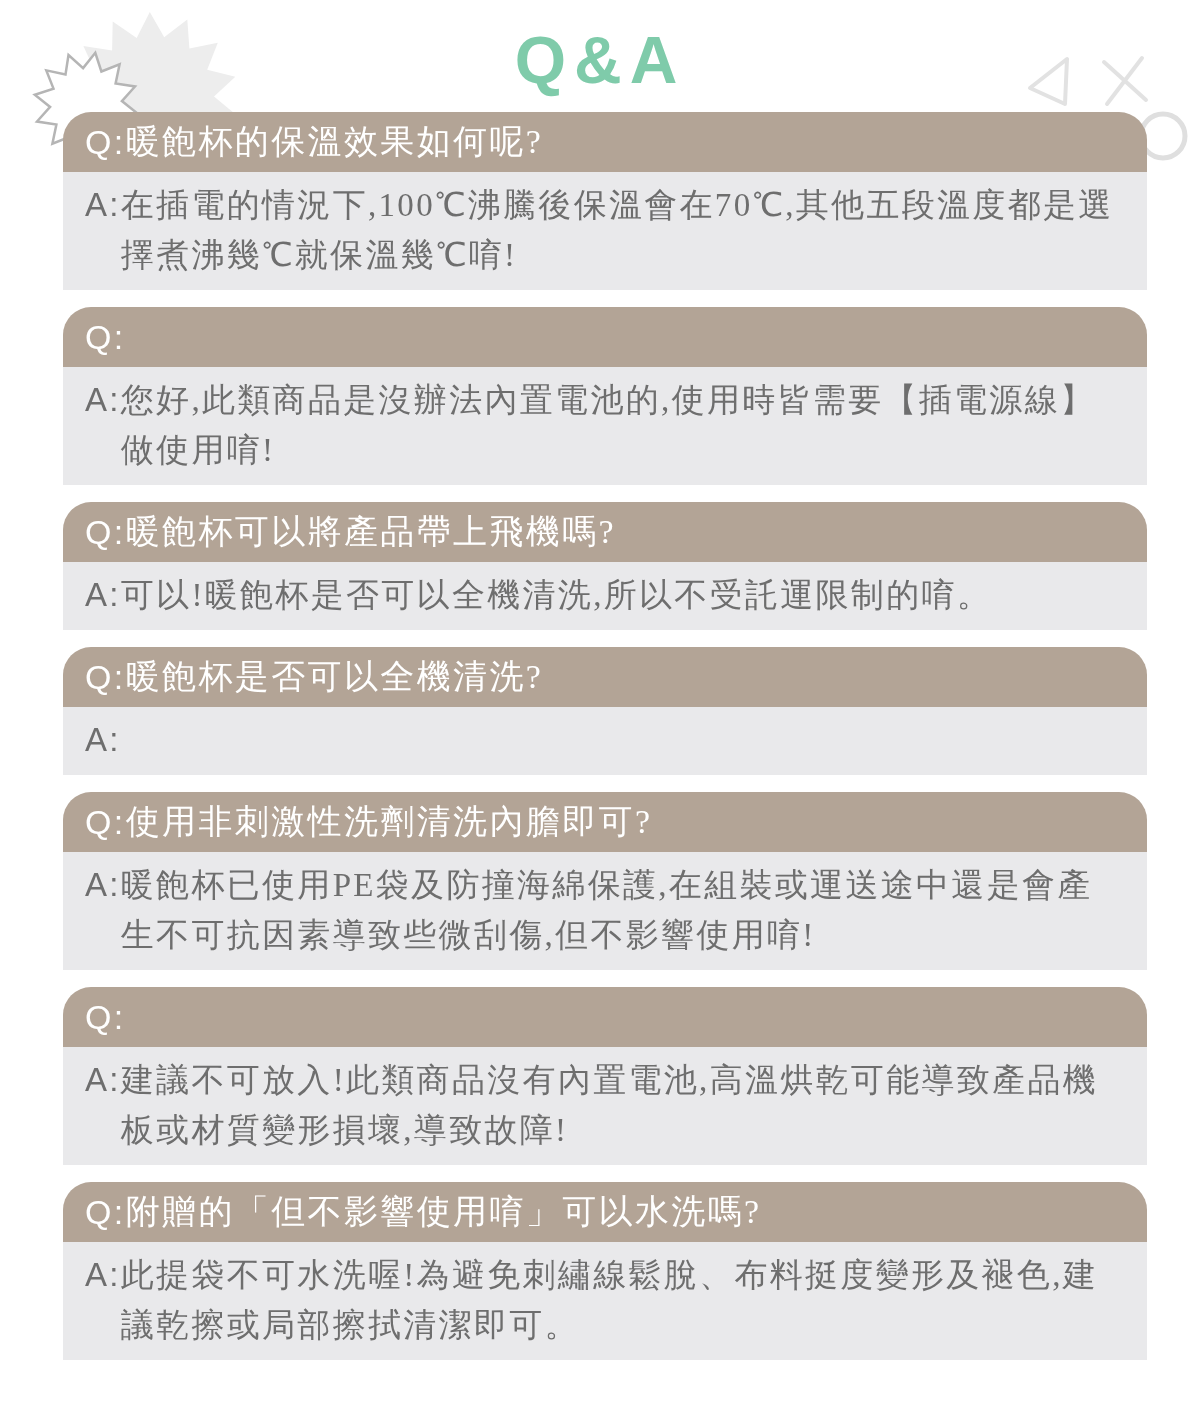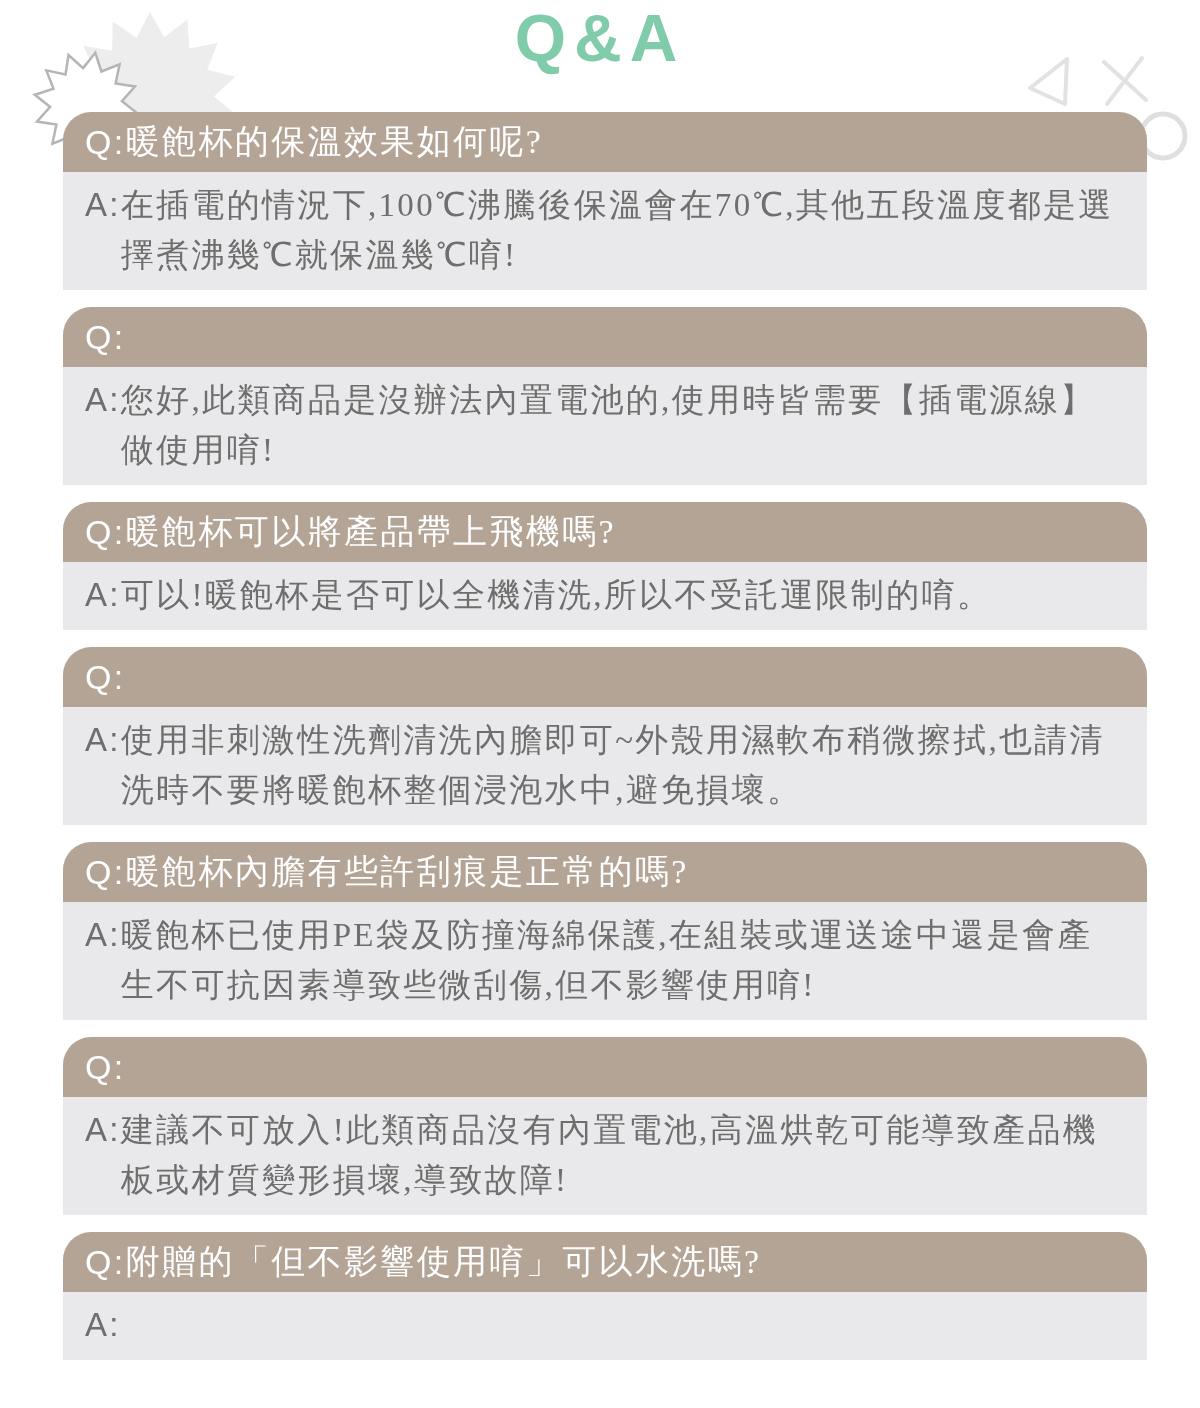--- a/index.html
+++ b/index.html
@@ -17,20 +17,21 @@
   .deco {
     position: absolute;
     top: 0; left: 0;
     z-index: 0;
     pointer-events: none;
   }
   .page-title {
     position: relative;
     z-index: 1;
     margin: 0;
+    padding-top: 22px;
     text-align: center;
     font-size: 66px;
     font-weight: 900;
     letter-spacing: 8px;
     color: #7fcbaa;
   }
   .qa-list {
     position: absolute;
     top: 112px;
     left: 63px;
@@ -105,31 +106,31 @@
     </div>
     <div class="a-block">
       <span class="qa-label">A:</span>
       <span class="qa-text">可以!暖飽杯是否可以全機清洗,所以不受託運限制的唷。</span>
     </div>
   </section>
 
   <section class="qa-item">
     <div class="q-bar">
       <span class="qa-label">Q:</span>
+      <span class="qa-text">暖飽杯是否可以全機清洗?</span>
     </div>
     <div class="a-block">
       <span class="qa-label">A:</span>
-      <span class="qa-text">使用非刺激性洗劑清洗內膽即可~外殼用濕軟布稍微擦拭,也請清洗時不要將暖飽杯整個浸泡水中,避免損壞。</span>
     </div>
   </section>
 
   <section class="qa-item">
     <div class="q-bar">
       <span class="qa-label">Q:</span>
-      <span class="qa-text">暖飽杯內膽有些許刮痕是正常的嗎?</span>
+      <span class="qa-text">使用非刺激性洗劑清洗內膽即可?</span>
     </div>
     <div class="a-block">
       <span class="qa-label">A:</span>
       <span class="qa-text">暖飽杯已使用PE袋及防撞海綿保護,在組裝或運送途中還是會產生不可抗因素導致些微刮傷,但不影響使用唷!</span>
     </div>
   </section>
 
   <section class="qa-item">
     <div class="q-bar">
       <span class="qa-label">Q:</span>
@@ -140,16 +141,17 @@
     </div>
   </section>
 
   <section class="qa-item">
     <div class="q-bar">
       <span class="qa-label">Q:</span>
       <span class="qa-text">附贈的「但不影響使用唷」可以水洗嗎?</span>
     </div>
     <div class="a-block">
       <span class="qa-label">A:</span>
+      <span class="qa-text">此提袋不可水洗喔!為避免刺繡線鬆脫、布料挺度變形及褪色,建議乾擦或局部擦拭清潔即可。</span>
     </div>
   </section>
 
 </main>
 
 </body></html>

